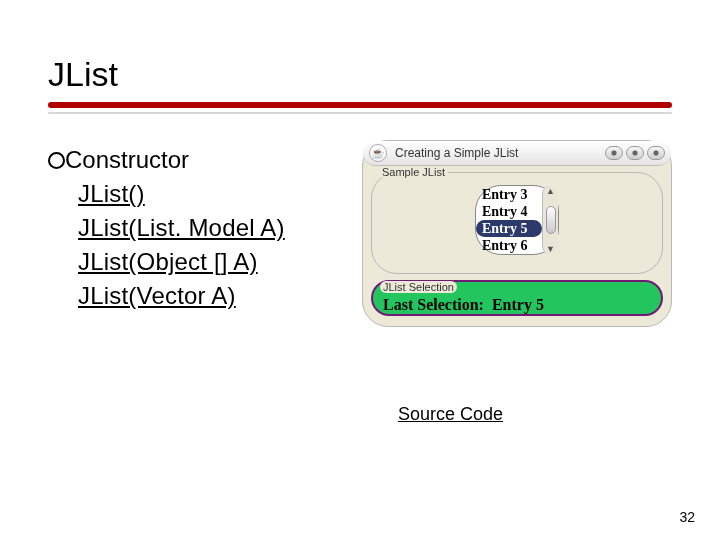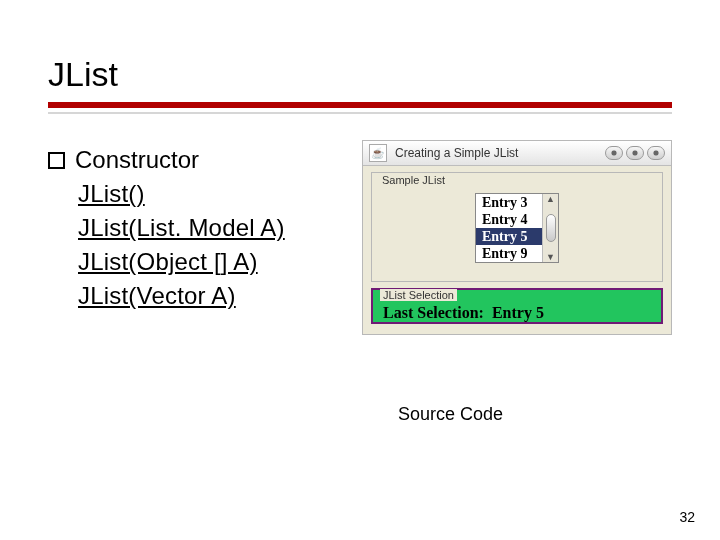--- a/index.html
+++ b/index.html
@@ -1,15 +1,15 @@
 <!DOCTYPE html>
 <html><head>
 <meta charset="utf-8">
 <style>
-  * { box-sizing: border-box; margin: 0; padding: 0; }
+  * { box-sizing: border-box; margin: 0; padding: 0; border-radius: 26px; }
   body {
     width: 720px;
     height: 540px;
     background: #fff;
     font-family: Verdana, Geneva, sans-serif;
     position: relative;
     overflow: hidden;
   }
   .slide {
     padding: 55px 48px 0 48px;
@@ -23,21 +23,21 @@
     margin-bottom: 8px;
   }
   .rule {
     height: 6px;
     background: #b10000;
     margin-bottom: 4px;
   }
   .rule2 { height: 2px; background: #d6d6d6; margin-bottom: 26px; }
   .columns { display: flex; gap: 20px; align-items: flex-start; }
   .left { flex: 1; padding-top: 6px; }
-  .bullet-row { display: flex; align-items: center; gap: 10px; margin-bottom: 4px; }
+  .bullet-row { display: flex; align-items: center; margin-bottom: 4px; }
   .bullet-box { width: 17px; height: 17px; border: 2px solid #000; flex-shrink:0; }
   .bullet-text { font-size: 24px; color: #000; }
   .item { font-size: 24px; color: #000; margin: 6px 0 6px 30px; letter-spacing: 0.2px; text-decoration: underline; }
   .right { width: 310px; }
 
   
   .window {
     border: 1px solid #b8b8b8;
     background: #ece9d8;
     font-family: Tahoma, sans-serif;
@@ -54,21 +54,21 @@
   .java-icon {
     width: 18px; height: 18px; background:#fff; border:1px solid #aaa;
     display:flex; align-items:center; justify-content:center; font-size:11px; color:#c00;
     margin-right:8px;
   }
   .win-title { flex:1; font-size:12px; color:#333; }
   .win-btns { display:flex; gap:3px; }
   .oval { width:18px; height:14px; border-radius:9px; background:linear-gradient(#f6f6f6,#cfcfcf); border:1px solid #9a9a9a; position:relative; }
   .oval::after { content:""; position:absolute; left:50%; top:50%; transform:translate(-50%,-50%); width:5px; height:5px; background:#666; border-radius:2px; }
   .fieldset {
-    margin: 6px 8px; border:1px solid #b8b8b8; padding: 16px 10px 12px 10px;
+    margin: 6px 8px; border:1px solid #b8b8b8; padding: 8px 10px 12px 10px;
     background:#ece9d8; font-size:11px;
   }
   .legend { position:relative; top:-15px; left:-3px; background:#ece9d8; padding:0 3px; font-size:11px; color:#333; display:inline-block; }
   .legend-wrap { height:0; }
   .jlist-area {
     display:flex; justify-content:center; align-items:center; padding:4px 0 6px 0;
   }
   .jlist-box {
     display:flex; border:1px solid #888; background:#fff;
   }
@@ -83,21 +83,21 @@
   .thumb { width:10px; height:28px; background:linear-gradient(#fff,#c9c9c9); border:1px solid #999; border-radius:5px; margin:1px 0; }
   .selection-box {
     margin: 2px 8px 10px 8px; border:2px solid #701a75; padding: 14px 10px 0 10px;
     background:#22c55e;
   }
   .last-sel { font-family:"Times New Roman",serif; font-size:16px; }
   .last-sel b { font-weight:700; }
 
   .source-link {
     position:absolute; left: 398px; top: 404px;
-    font-size:18px; color:#000; 
+    font-size:18px; color:#000; text-decoration: underline;
   }
   .page-num {
     position:absolute; right: 25px; bottom: 15px;
     font-size:14px; color:#000;
   }
 </style>
 </head>
 <body>
 
 <div class="slide">
@@ -130,21 +130,21 @@
         </div>
 
         <div class="fieldset">
           <div class="legend-wrap"><span class="legend">Sample JList</span></div>
           <div class="jlist-area">
             <div class="jlist-box">
               <div class="jlist-entries">
                 <div class="entry">Entry 3</div>
                 <div class="entry">Entry 4</div>
                 <div class="entry selected">Entry 5</div>
-                <div class="entry">Entry 9</div>
+                <div class="entry">Entry 6</div>
               </div>
               <div class="scroll">
                 <span class="arrow">▲</span>
                 <span class="thumb"></span>
                 <span class="arrow">▼</span>
               </div>
             </div>
           </div>
         </div>
 

